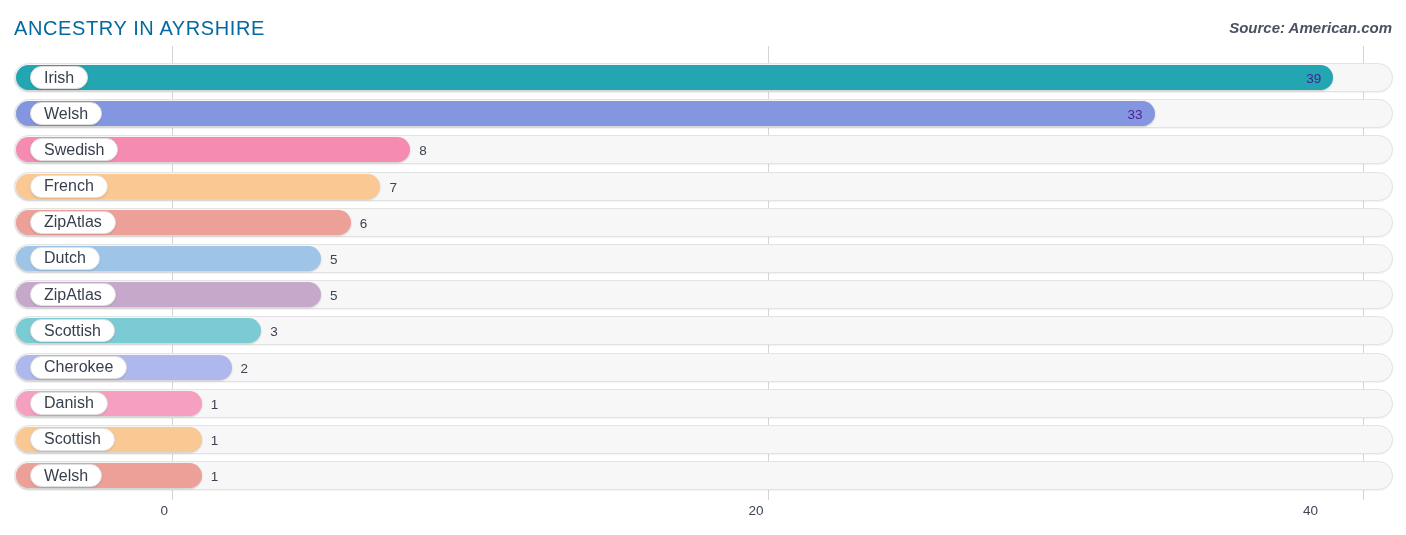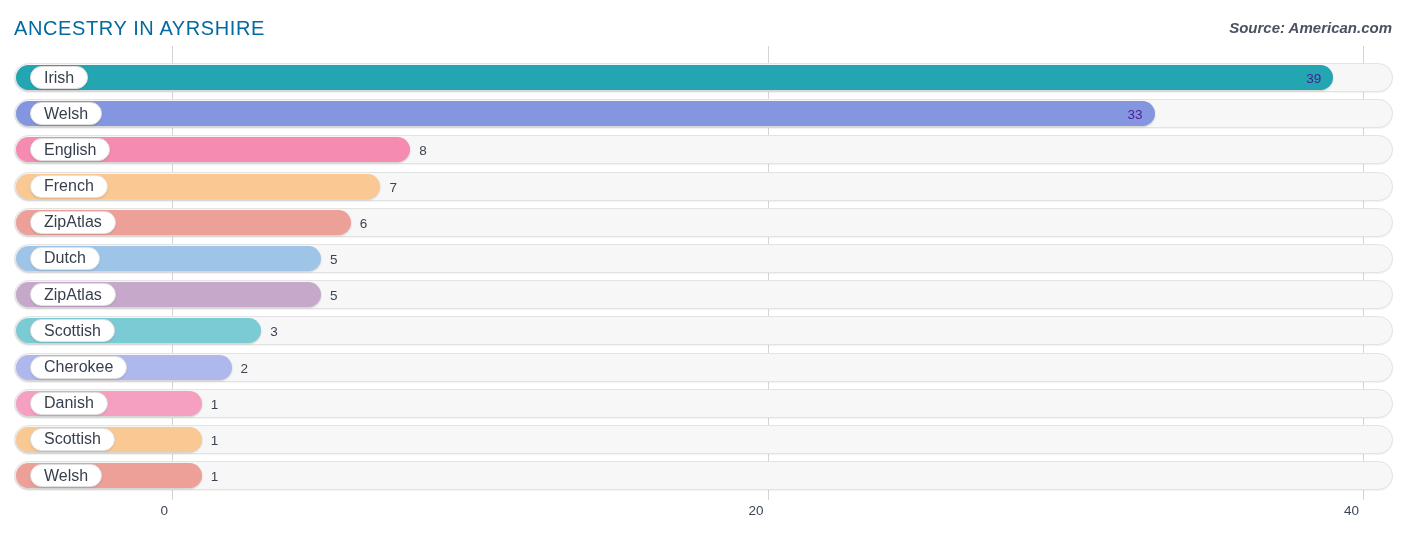--- a/index.html
+++ b/index.html
@@ -174,21 +174,21 @@
           <div class="track"></div>
           <div class="bar" style="width: 1138.57px; background: rgb(132, 150, 224); text-decoration: underline;">
             <span class="bar-value-in">33</span>
           </div>
           <div class="cat-pill">Welsh</div>
         </div>
         <div class="row">
           <div class="track"></div>
           <div class="bar" style="width: 394.2px; background: rgb(245, 139, 176);"></div>
           <div class="bar-value-out" style="left: 419.2px;">8</div>
-          <div class="cat-pill">English</div>
+          <div class="cat-pill">Swedish</div>
         </div>
         <div class="row">
           <div class="track"></div>
           <div class="bar" style="width: 364.425px; background: rgb(250, 200, 147);"></div>
           <div class="bar-value-out" style="left: 389.425px;">7</div>
           <div class="cat-pill">French</div>
         </div>
         <div class="row">
           <div class="track"></div>
           <div class="bar" style="width: 334.65px; background: rgb(237, 160, 151);"></div>
@@ -236,16 +236,16 @@
           <div class="bar" style="width: 185.775px; background: rgb(237, 160, 151);"></div>
           <div class="bar-value-out" style="left: 210.775px;">1</div>
           <div class="cat-pill">Welsh</div>
         </div>
       </div>
   </div>
 
   <div id="axis">
       <div class="tick-label" style="left: 168px;">0</div>
       <div class="tick-label" style="left: 763.5px;">20</div>
-      <div class="tick-label" style="left: 1359px;">40</div>
+      <div class="tick-label" style="left: 1318px;">40</div>
     </div>
 
 </div>
 
 </body></html>

